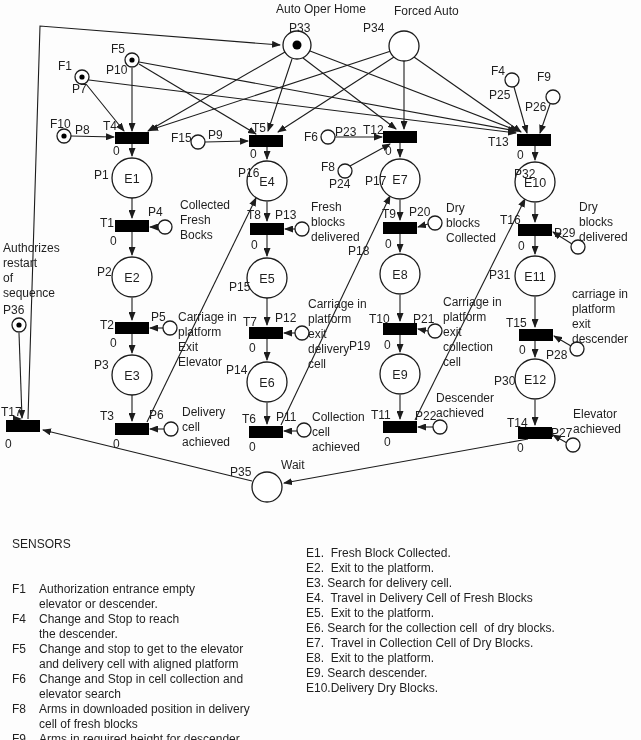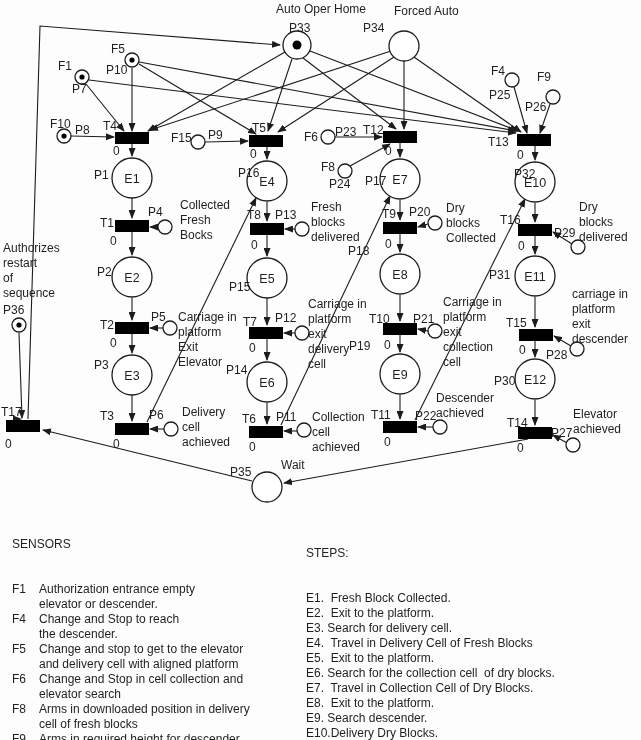--- a/index.html
+++ b/index.html
@@ -283,15 +283,14 @@
       <text x="3" y="267">restart</text>
       <text x="3" y="282">of</text>
       <text x="3" y="297">sequence</text>
     </svg>
 
   <div class="panel" id="sensors-panel">
     <div class="panel-title">SENSORS</div>
   <div class="srow"><span class="scode">F1</span><span>Authorization entrance empty</span></div><div class="srow"><span class="scode"></span><span>elevator or descender.</span></div><div class="srow"><span class="scode">F4</span><span>Change and Stop to reach</span></div><div class="srow"><span class="scode"></span><span>the descender.</span></div><div class="srow"><span class="scode">F5</span><span>Change and stop to get to the elevator</span></div><div class="srow"><span class="scode"></span><span>and delivery cell with aligned platform</span></div><div class="srow"><span class="scode">F6</span><span>Change and Stop in cell collection and</span></div><div class="srow"><span class="scode"></span><span>elevator search</span></div><div class="srow"><span class="scode">F8</span><span>Arms in downloaded position in delivery</span></div><div class="srow"><span class="scode"></span><span>cell of fresh blocks</span></div><div class="srow"><span class="scode">F9</span><span>Arms in required height for descender</span></div></div>
 
   <div class="panel" id="steps-panel">
-    <div class="panel-title">STEPS:</div>
   <div>E1.  Fresh Block Collected.</div><div>E2.  Exit to the platform.</div><div>E3. Search for delivery cell.</div><div>E4.  Travel in Delivery Cell of Fresh Blocks</div><div>E5.  Exit to the platform.</div><div>E6. Search for the collection cell  of dry blocks.</div><div>E7.  Travel in Collection Cell of Dry Blocks.</div><div>E8.  Exit to the platform.</div><div>E9. Search descender.</div><div>E10.Delivery Dry Blocks.</div></div>
 </div>
 
 </body></html>

